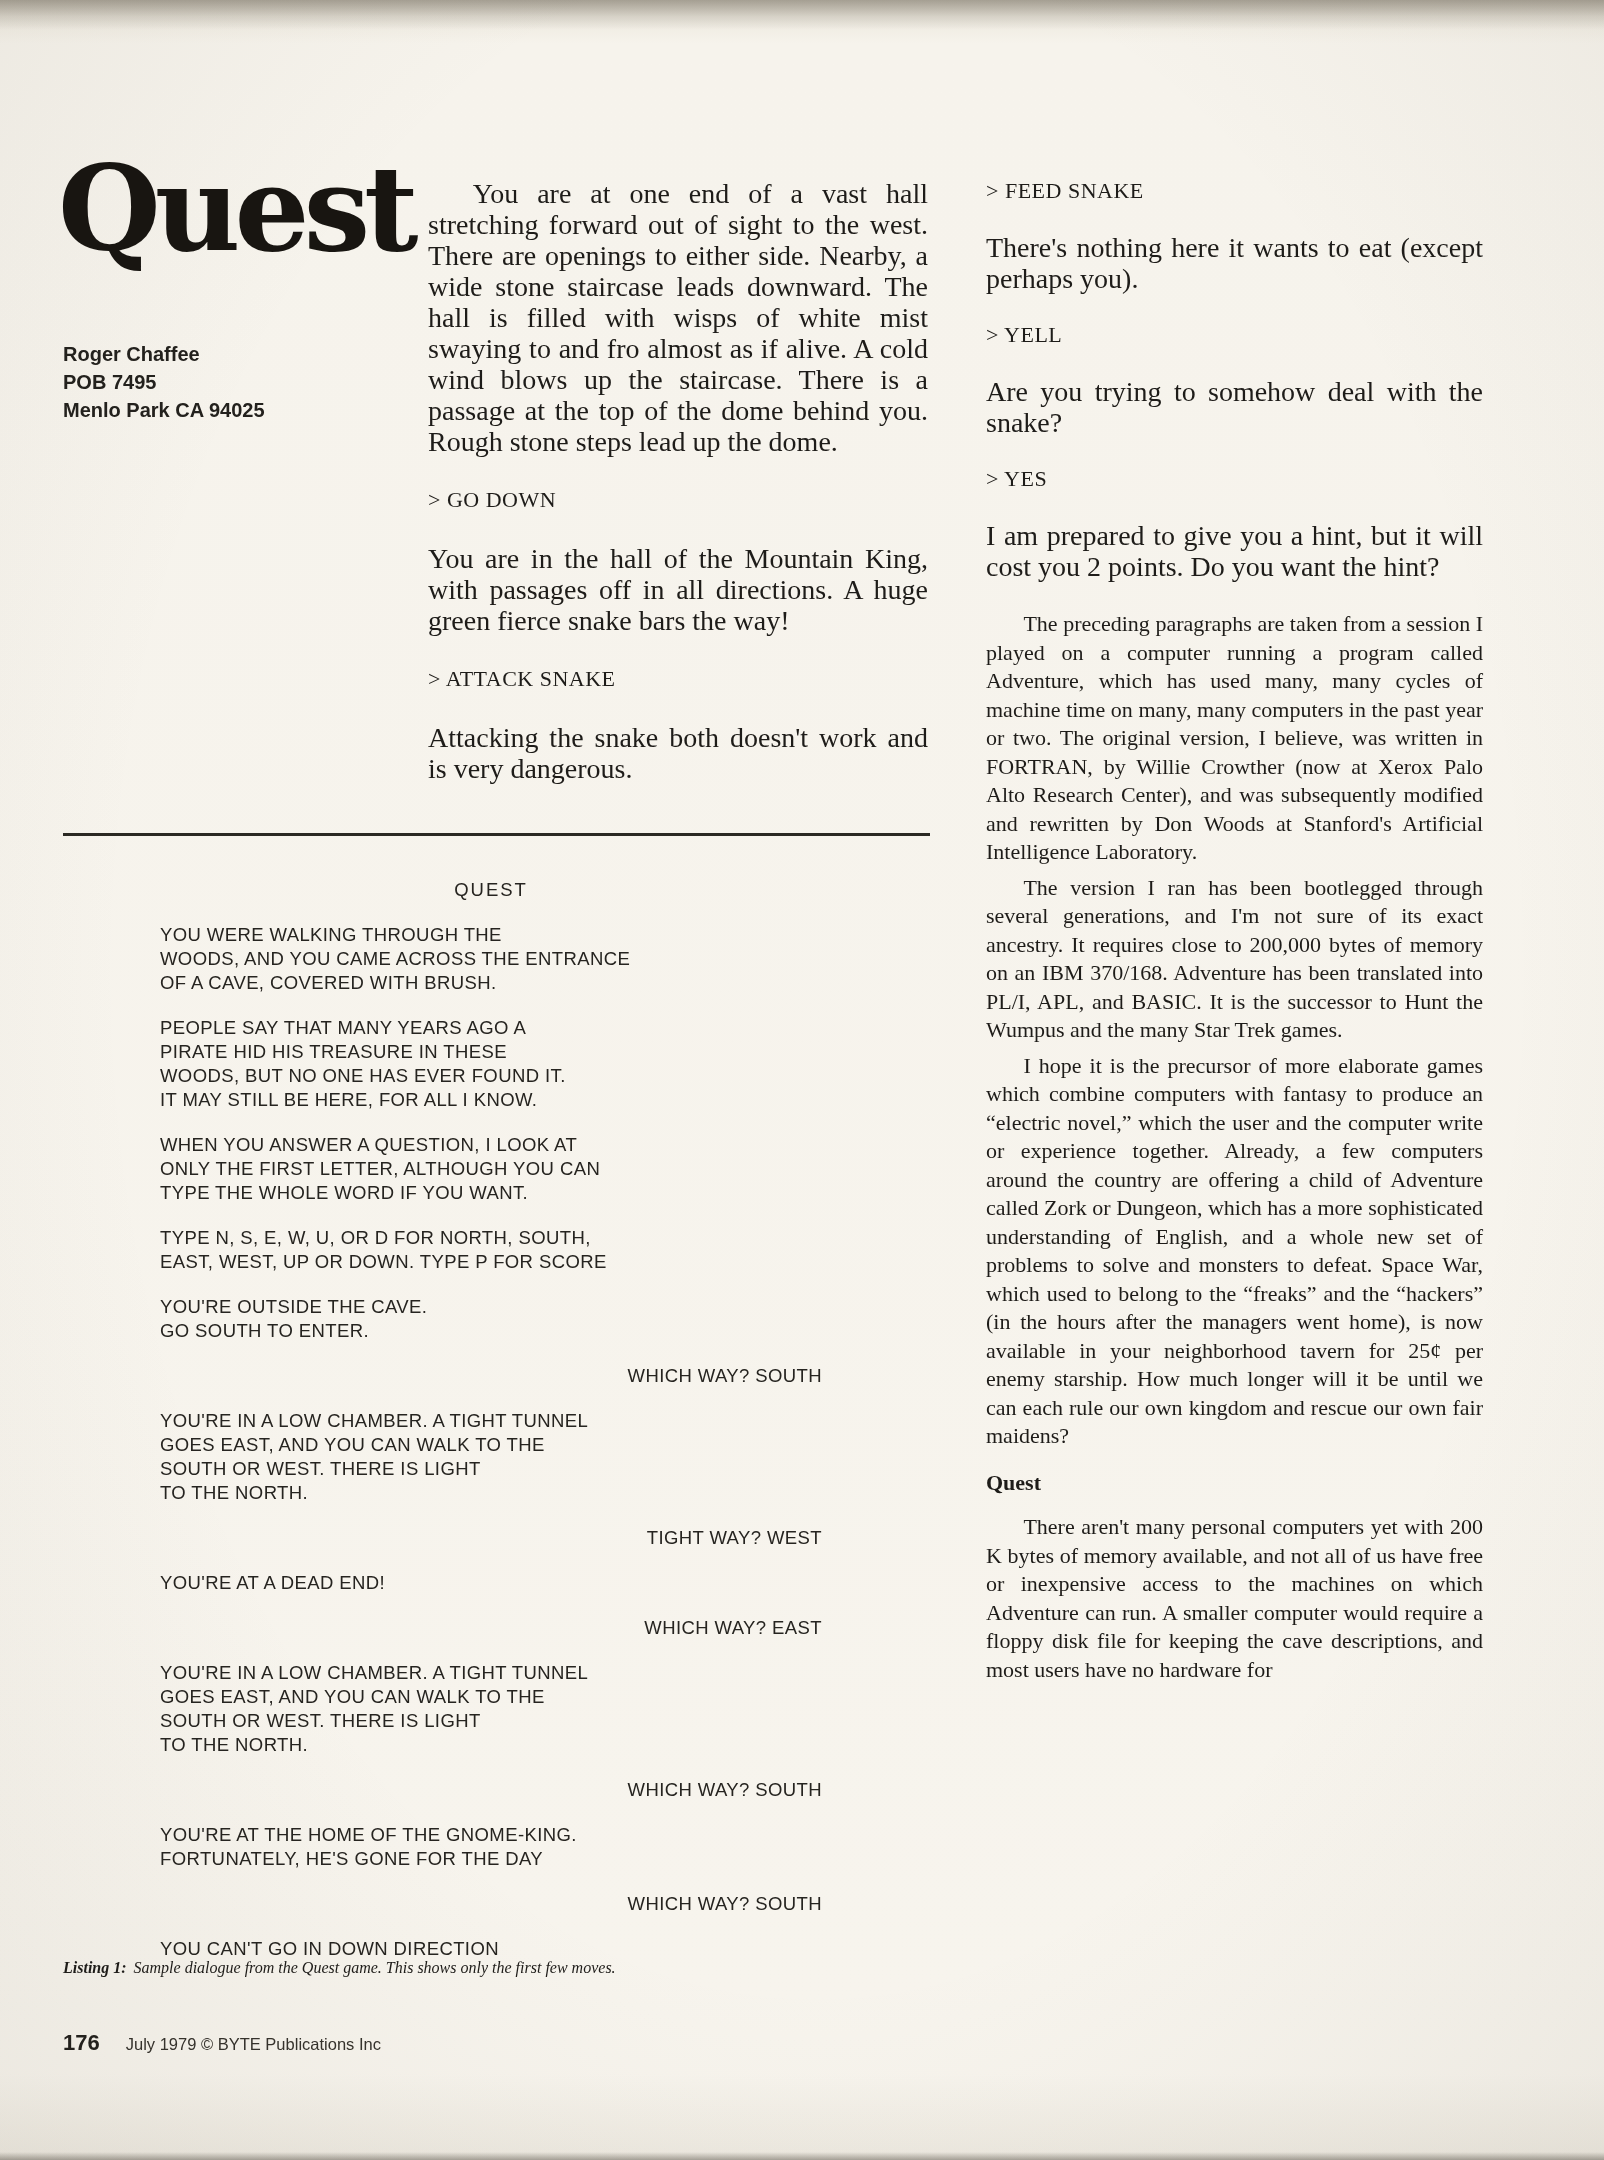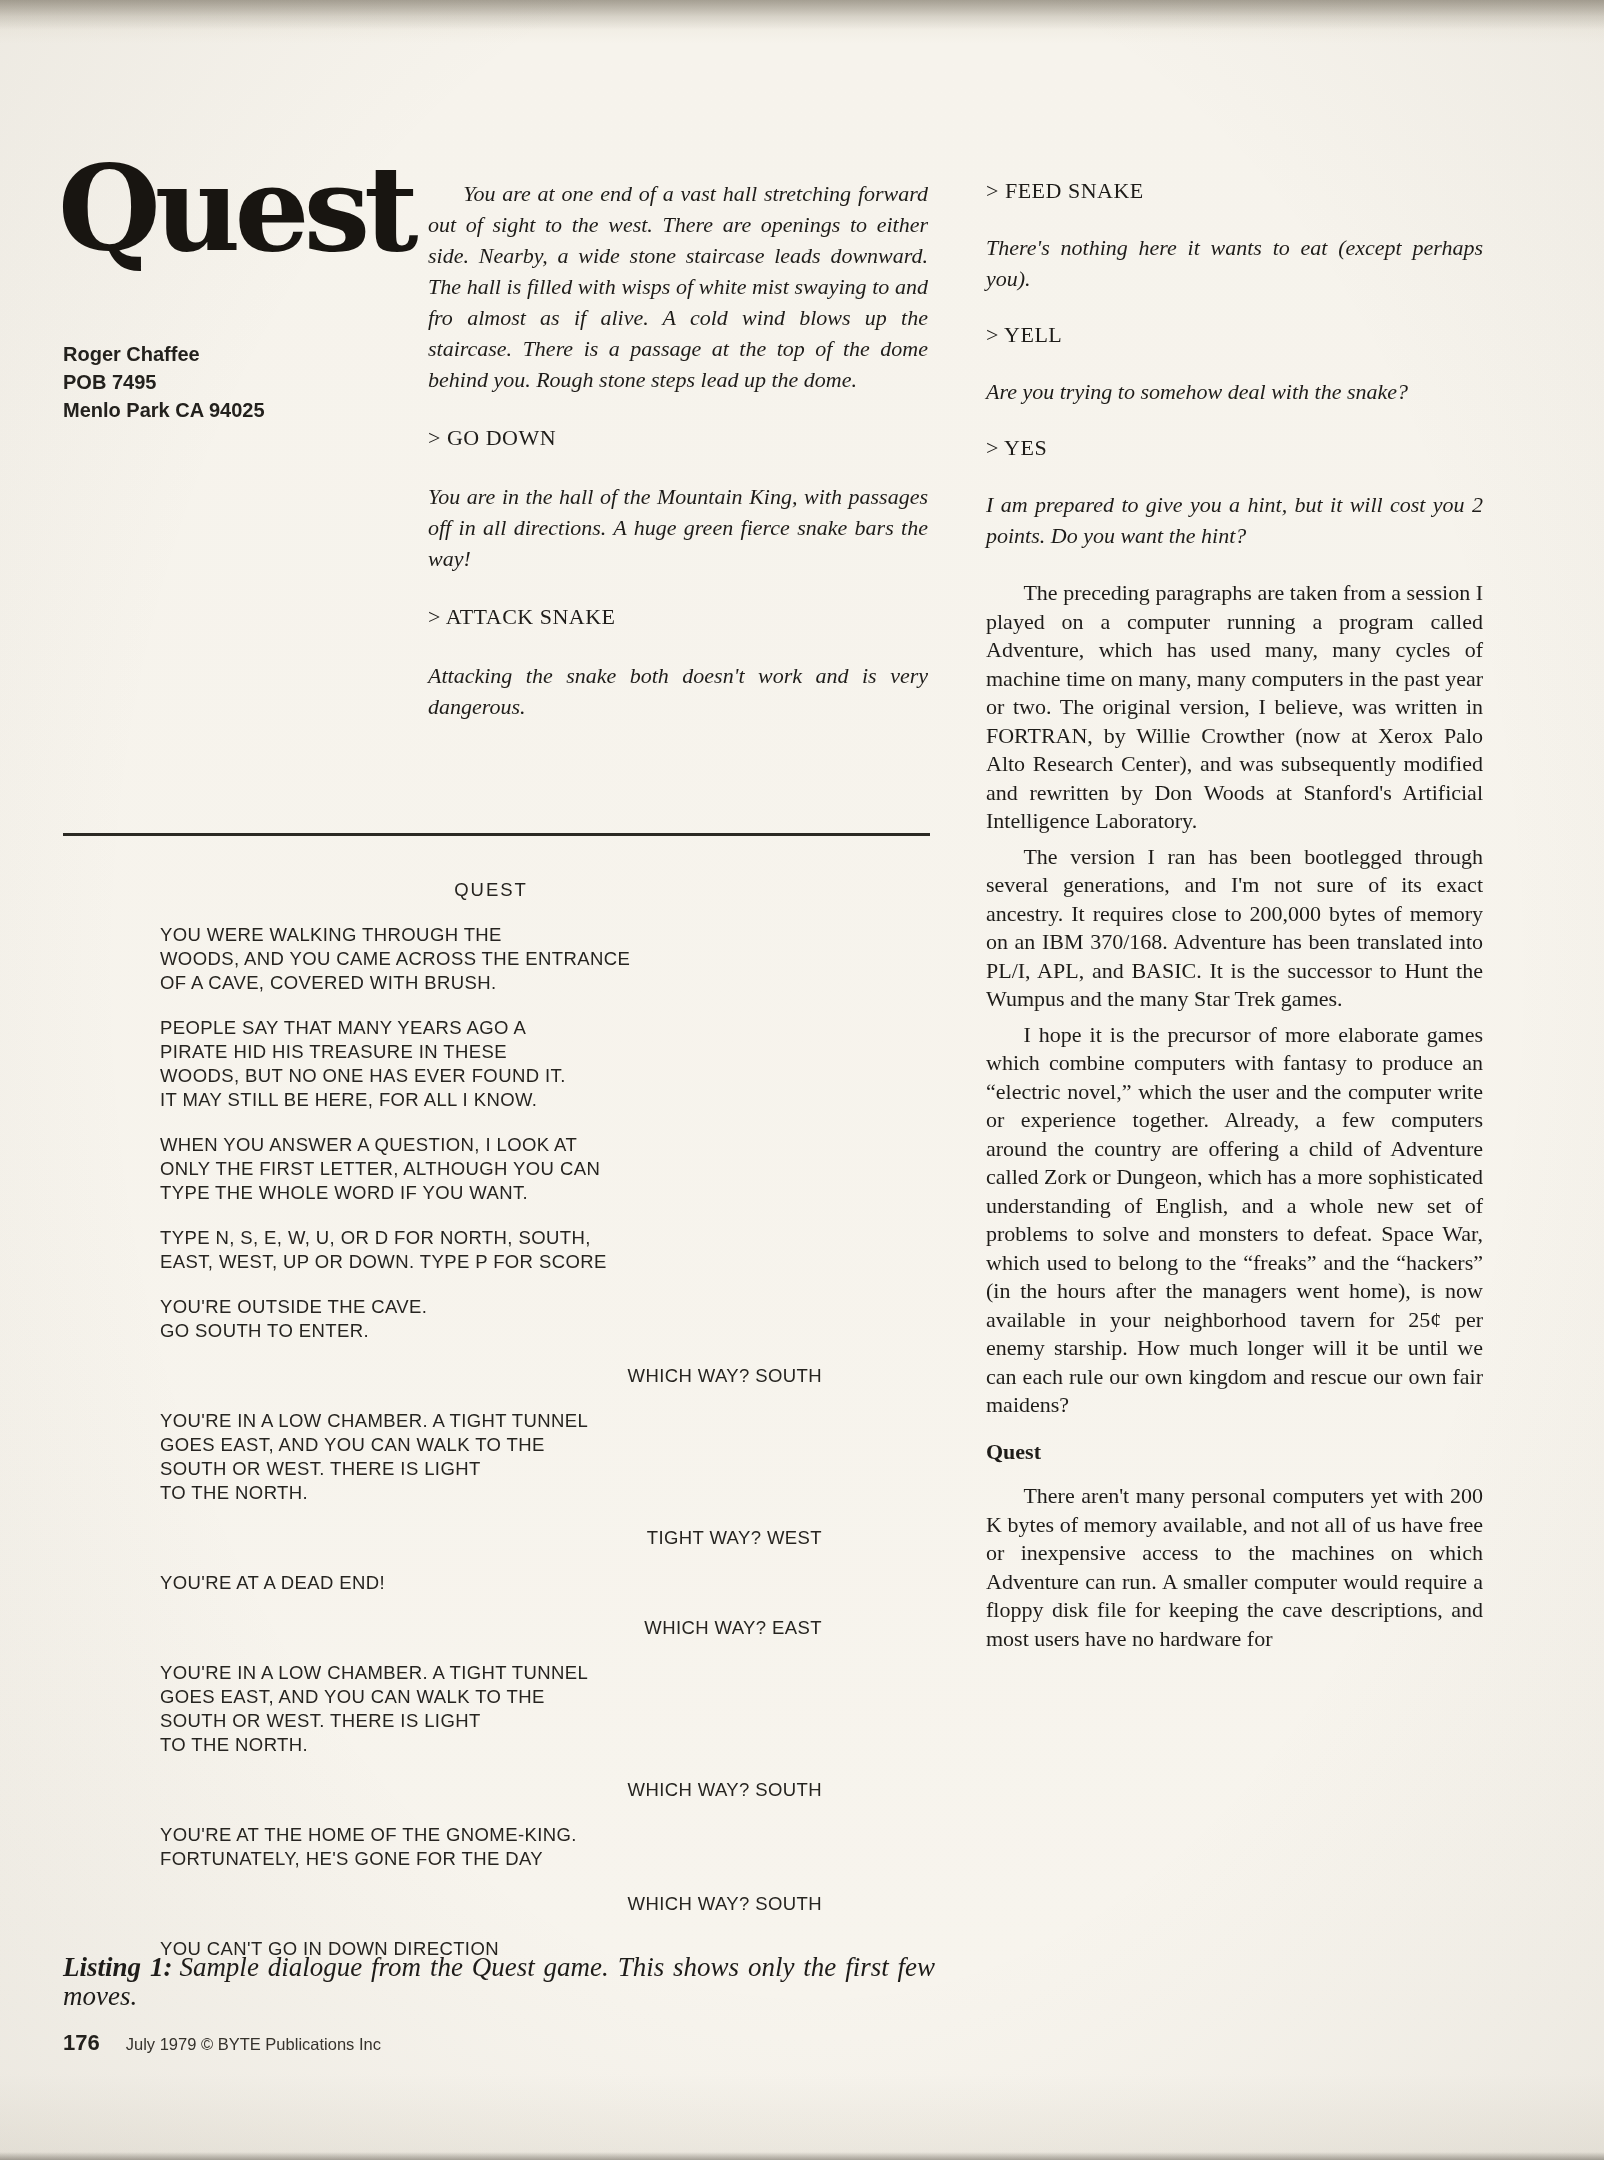--- a/index.html
+++ b/index.html
@@ -32,21 +32,21 @@
   }
   .author {
     position:absolute; left:63px; top:340px; width:320px;
     font-family:"Liberation Sans", sans-serif; font-weight:bold;
     font-size:20px; line-height:28px; color:#23211d;
   }
 
   
   .mid-col { position:absolute; left:428px; top:178px; width:500px; }
   .resp {
-    font-style:italic; font-size:22px; line-height:31px;
+    font-size:28px; line-height:31px;
     text-align:justify; margin:0 0 30px 0;
   }
   .mid-col .resp.first { text-indent:1.6em; }
   .cmd {
     font-style:normal; font-size:22px; letter-spacing:0.5px;
     margin:0 0 30px 0;
   }
 
   .rule {
     position:absolute; left:63px; top:833px; width:867px; height:3px;
@@ -58,21 +58,21 @@
     position:absolute; left:160px; top:878px; width:662px;
     font-family:"Liberation Sans", sans-serif;
     font-size:18.5px; line-height:24px; letter-spacing:0.4px; color:#262420;
   }
   .listing .block { white-space:pre-line; margin:0 0 21px 0; }
   .listing .center { text-align:center; letter-spacing:2px; }
   .listing .right { text-align:right; }
 
   .caption {
     position:absolute; left:63px; top:1953px; width:872px;
-    font-style:italic; font-size:27px; line-height:29px; text-align:justify;
+    font-style:italic; font-size:16px; line-height:29px; text-align:justify;
   }
   .caption .cap-label { font-weight:bold; margin-right:7px; }
 
   
   .right-col { position:absolute; left:986px; top:178px; width:497px; }
   .right-col .resp { margin:0 0 28px 0; }
   .right-col .cmd { margin:0 0 28px 0; }
   .article { margin-top:8px; }
   .article p {
     font-size:22px; line-height:28.5px; text-align:justify;

